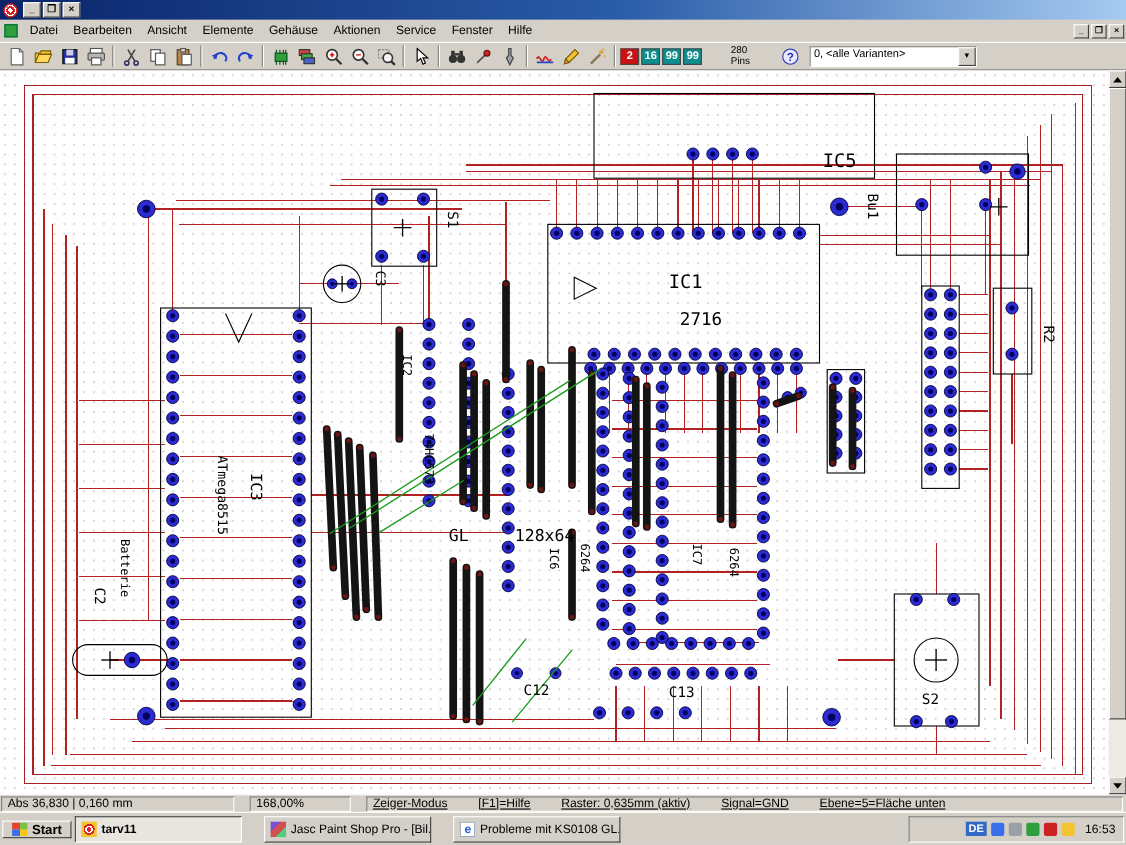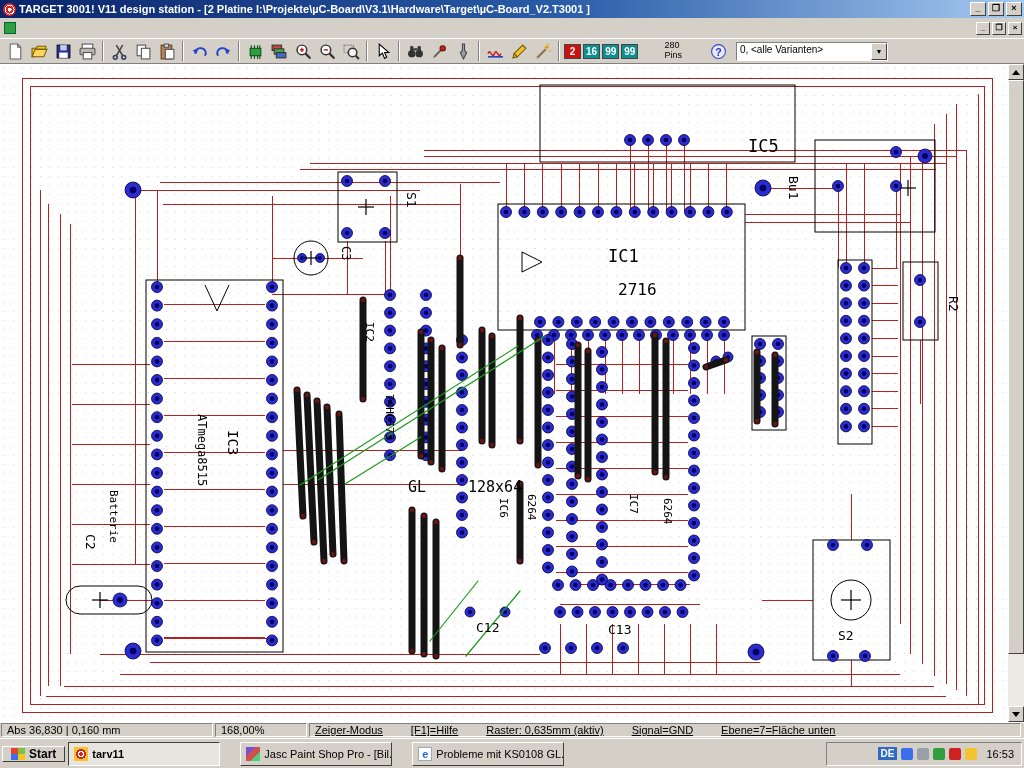--- a/index.html
+++ b/index.html
@@ -45,21 +45,21 @@
   .canvas svg{position:absolute;left:0;top:0;}
   .vscroll{width:16px;background:#eceae3;display:flex;flex-direction:column;}
   .scroll-arrow{height:16px;flex:none;background:#d4d0c8;border:1px solid;border-color:#fff #404040 #404040 #fff;
     display:flex;align-items:center;justify-content:center;}
   .tri-up{width:0;height:0;border:4px solid transparent;border-bottom:5px solid #000;margin-top:-4px;}
   .tri-down{width:0;height:0;border:4px solid transparent;border-top:5px solid #000;margin-bottom:-4px;}
   .scroll-thumb{height:574px;flex:none;background:#d4d0c8;border:1px solid;border-color:#fff #404040 #404040 #fff;}
   .scroll-track{flex:1;}
 
   
-  .statusbar{height:16px;display:flex;align-items:flex-start;background:#d4d0c8;border-top:1px solid #fff;padding:0 1px;}
+  .statusbar{height:16px;display:flex;align-items:center;background:#d4d0c8;border-top:1px solid #fff;padding:0 1px;gap:12px;}
   .sb-panel{display:flex;align-items:center;height:14px;padding:0 5px;margin-right:2px;
     border:1px solid;border-color:#808080 #fff #fff #808080;white-space:nowrap;}
   .sb-rest{flex:1;gap:28px;text-decoration:underline;}
 
   
   .taskbar{height:30px;background:#d4d0c8;border-top:1px solid #fff;display:flex;align-items:center;padding:0 2px;gap:3px;}
   .start-btn{height:16px;display:flex;align-items:center;gap:4px;padding:0 8px;font-weight:bold;font-size:12px;
     background:#d4d0c8;border:1px solid;border-color:#fff #404040 #404040 #fff;}
   .flag{width:14px;height:12px;flex:none;
     background-image:linear-gradient(90deg,#e34234 50%,#7ec242 50%),linear-gradient(90deg,#3b6eea 50%,#f5c518 50%);
@@ -179,28 +179,38 @@
       </symbol>
     <symbol id="help" viewBox="0 0 16 16">
         <circle cx="8" cy="8" r="6.5" fill="#e8e8ff" stroke="#3344bb"></circle>
         <text x="8" y="12" font-size="10" text-anchor="middle" fill="#2233aa" font-weight="bold">?</text>
       </symbol>
   </defs>
 </svg>
 
 <div class="titlebar">
   <span class="app-ico"></span>
-  <span class="title-text">TARGET 3001! V11 design station - [2 Platine I:\Projekte\µC-Board\V3.1\Hardware\Target\µC-Board_V2.T3001 ]</span>
   <span class="winbtn">_</span>
   <span class="winbtn">❐</span>
   <span class="winbtn">×</span>
 </div>
 
 <div class="menubar">
   <span class="child-ico"></span>
+  <span id="menu-items" style="display:flex">
+      <span class="menu-item">Datei</span>
+      <span class="menu-item">Bearbeiten</span>
+      <span class="menu-item">Ansicht</span>
+      <span class="menu-item">Elemente</span>
+      <span class="menu-item">Gehäuse</span>
+      <span class="menu-item">Aktionen</span>
+      <span class="menu-item">Service</span>
+      <span class="menu-item">Fenster</span>
+      <span class="menu-item">Hilfe</span>
+    </span>
   <span class="menu-sp"></span>
   <span class="mdibtn">_</span>
   <span class="mdibtn">❐</span>
   <span class="mdibtn">×</span>
 </div>
 
 <div class="toolbar" id="toolbar-items">
     <button class="tb-btn">
       <svg width="17" height="17">
         <use href="#new"></use>
@@ -1086,21 +1096,21 @@
 </div>
 
 <div class="statusbar">
   <div class="sb-panel" style="width:212px">Abs 36,830 | 0,160 mm</div>
   <div class="sb-panel" style="width:92px">168,00%</div>
   <div class="sb-panel sb-rest">
     <span>Zeiger-Modus</span>
     <span>[F1]=Hilfe</span>
     <span>Raster: 0,635mm (aktiv)</span>
     <span>Signal=GND</span>
-    <span>Ebene=7=Fläche unten</span>
+    <span>Ebene=5=Fläche unten</span>
   </div>
 </div>
 
 <div class="taskbar">
   <div class="start-btn">
     <span class="flag"></span>
     <span>Start</span>
   </div>
   <span id="task-buttons" style="display:flex;gap:20px">
       <span class="task-btn active">

